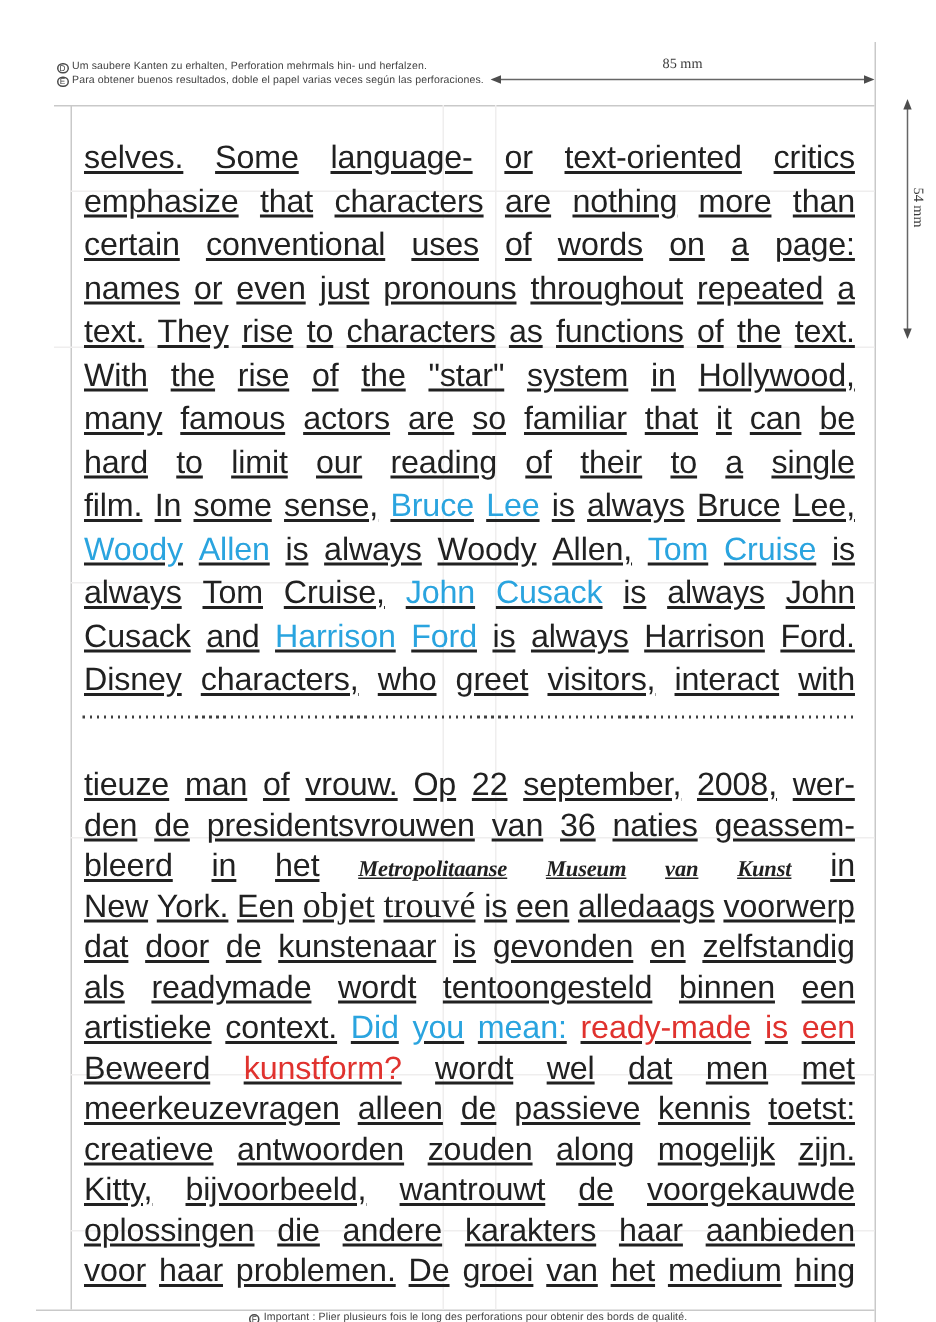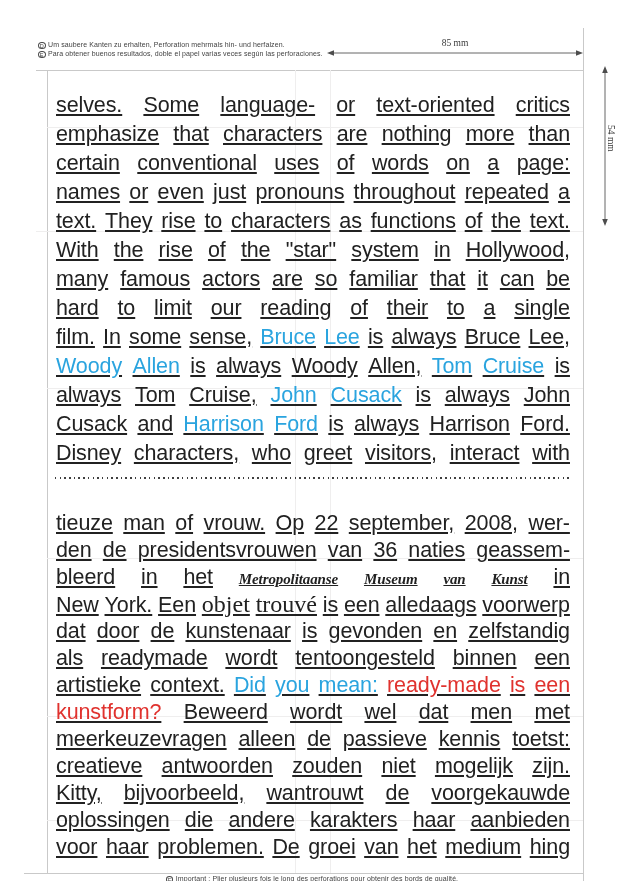--- a/index.html
+++ b/index.html
@@ -283,41 +283,41 @@
         <span class="w">artistieke</span>
         <span class="w">context.</span>
         <span class="w blue">Did</span>
         <span class="w blue">you</span>
         <span class="w blue">mean:</span>
         <span class="w red">ready-made</span>
         <span class="w red">is</span>
         <span class="w red">een</span>
       </div>
       <div class="tline">
+        <span class="w">Beweerd</span>
         <span class="w red">kunstform?</span>
-        <span class="w">Beweerd</span>
         <span class="w">wordt</span>
         <span class="w">wel</span>
         <span class="w">dat</span>
         <span class="w">men</span>
         <span class="w">met</span>
       </div>
       <div class="tline">
         <span class="w">meerkeuzevragen</span>
         <span class="w">alleen</span>
         <span class="w">de</span>
         <span class="w">passieve</span>
         <span class="w">kennis</span>
         <span class="w">toetst:</span>
       </div>
       <div class="tline">
         <span class="w">creatieve</span>
         <span class="w">antwoorden</span>
         <span class="w">zouden</span>
-        <span class="w">niet</span>
+        <span class="w">along</span>
         <span class="w">mogelijk</span>
         <span class="w">zijn.</span>
       </div>
       <div class="tline">
         <span class="w">Kitty,</span>
         <span class="w">bijvoorbeeld,</span>
         <span class="w">wantrouwt</span>
         <span class="w">de</span>
         <span class="w">voorgekauwde</span>
       </div>

